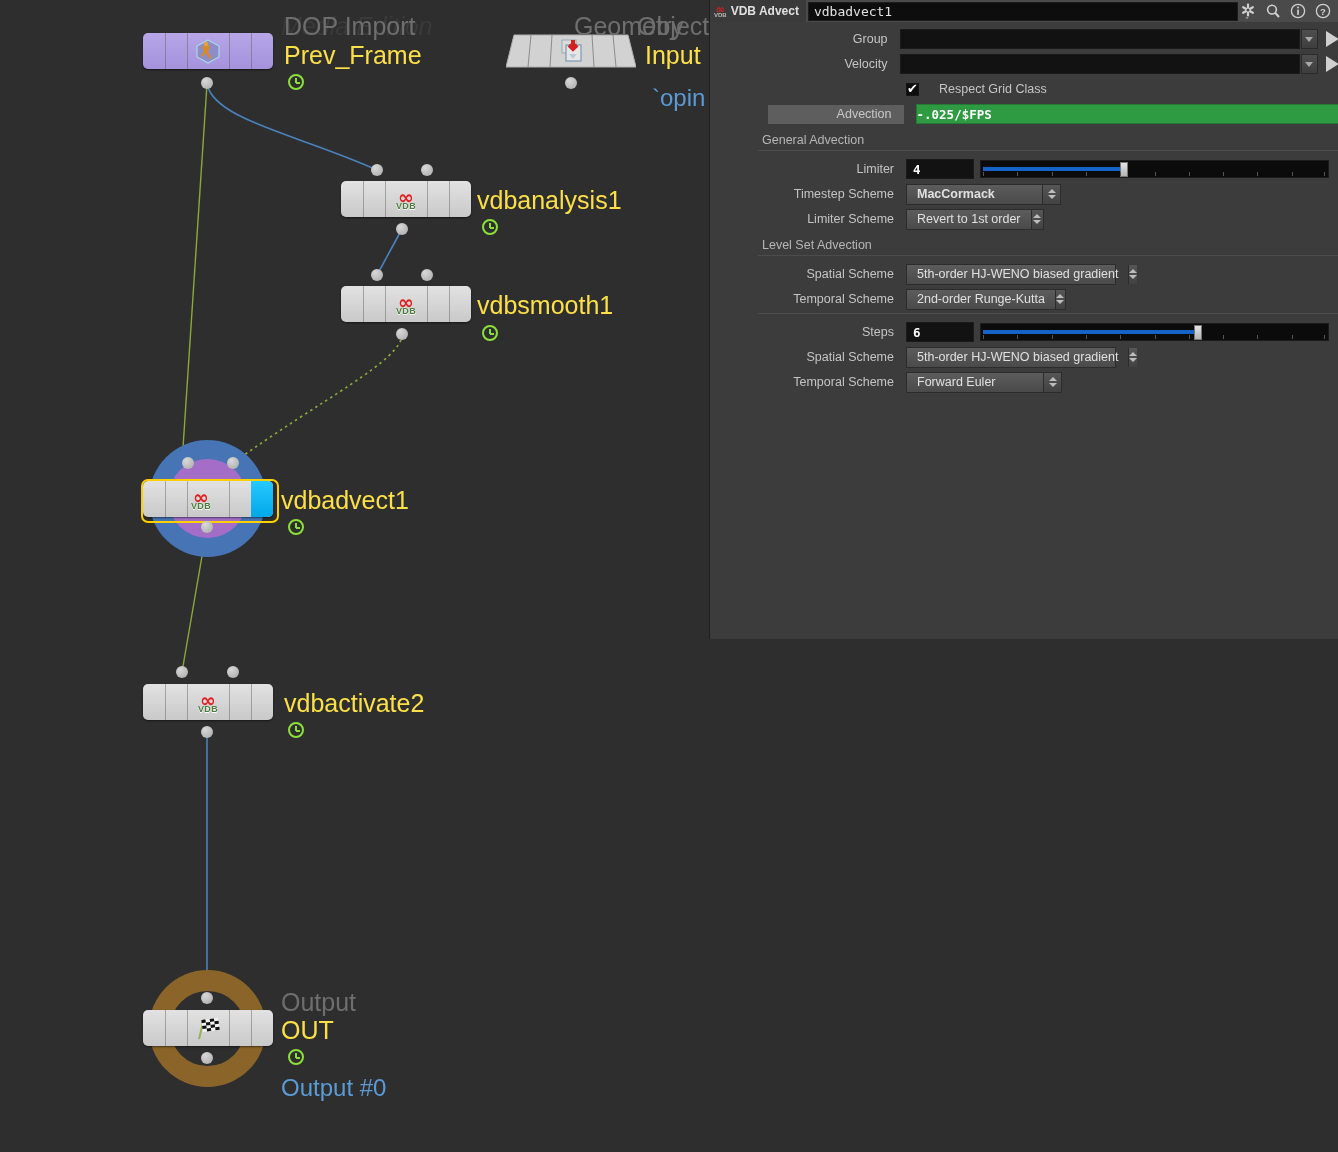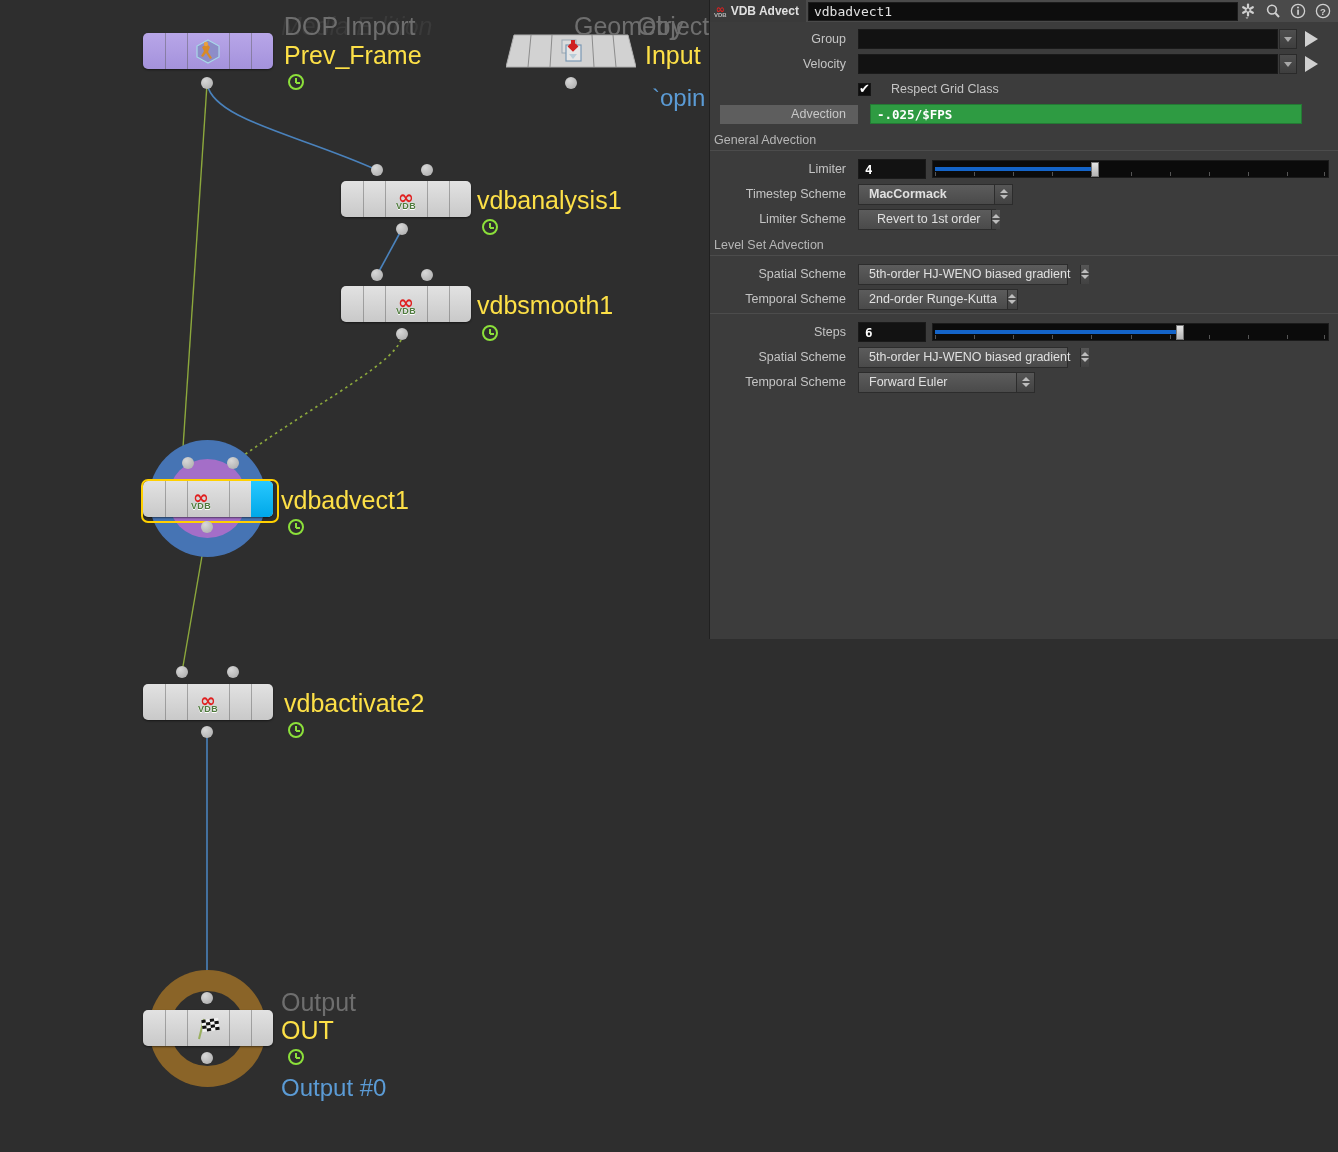--- a/index.html
+++ b/index.html
@@ -168,21 +168,21 @@
   }
   .pfield {
     height: 20px; background: #121212; border: 1px solid #1a1a1a;
     box-sizing: border-box;
   }
   .pfield.green {
     background: #2e9b42; border: 1px solid #247a34;
     color: #ffffff;
     font-family: "DejaVu Sans Mono", monospace;
     font-size: 12.5px; font-weight: bold;
-    display: flex; align-items: center; padding-left: 6px;
+    display: flex; align-items: center; 
   }
   .dropbtn {
     width: 18px; height: 20px;
     background: linear-gradient(#4e4e4e, #3e3e3e);
     border: 1px solid #2a2a2a;
     box-sizing: border-box;
     display: flex; align-items: center; justify-content: center;
     margin-left: 1px;
   }
   .tri-down { width:0;height:0;border-left:4px solid transparent;border-right:4px solid transparent;border-top:5px solid #a8a8a8; }
@@ -474,21 +474,21 @@
         </div>
         <div class="hicon">
           <svg width="16" height="16" viewBox="0 0 16 16">
             <circle cx="8" cy="8" r="6.6" fill="none" stroke="#d0d0d0" stroke-width="1.3"></circle>
             <text x="8" y="12" font-size="9.5" fill="#d0d0d0" text-anchor="middle" font-family="Liberation Sans, sans-serif" font-weight="bold">?</text>
           </svg>
         </div>
       </div>
     </div>
 
-    <div style="padding-top:6px;">
+    <div style="padding-top:6px;margin-left:48px;">
 
       <div class="prow">
         <div class="plabel">Group</div>
         <div class="pfield" style="width:420px;"></div>
         <div class="dropbtn">
             <div class="tri-down"></div>
           </div>
         <div class="arrow-right"></div>
       </div>
 
@@ -545,21 +545,21 @@
           <span class="ctext">MacCormack</span>
           <span class="spin">
               <i class="up"></i>
               <i class="dn"></i>
             </span>
         </div>
       </div>
 
       <div class="prow">
         <div class="plabel">Limiter Scheme</div>
-        <div class="combo" style="width:138px;padding-left:8px;">
+        <div class="combo" style="width:138px;">
           <span class="ctext">Revert to 1st order</span>
           <span class="spin">
               <i class="up"></i>
               <i class="dn"></i>
             </span>
         </div>
       </div>
 
       <div class="section-title">Level Set Advection</div>
       <div class="section-rule"></div>
@@ -616,21 +616,21 @@
           <span class="ctext">5th-order HJ-WENO biased gradient</span>
           <span class="spin">
               <i class="up"></i>
               <i class="dn"></i>
             </span>
         </div>
       </div>
 
       <div class="prow">
         <div class="plabel">Temporal Scheme</div>
-        <div class="combo" style="width:177px;">
+        <div class="combo" style="width:156px;">
           <span class="ctext">Forward Euler</span>
           <span class="spin">
               <i class="up"></i>
               <i class="dn"></i>
             </span>
         </div>
       </div>
 
     </div>
   </div>

